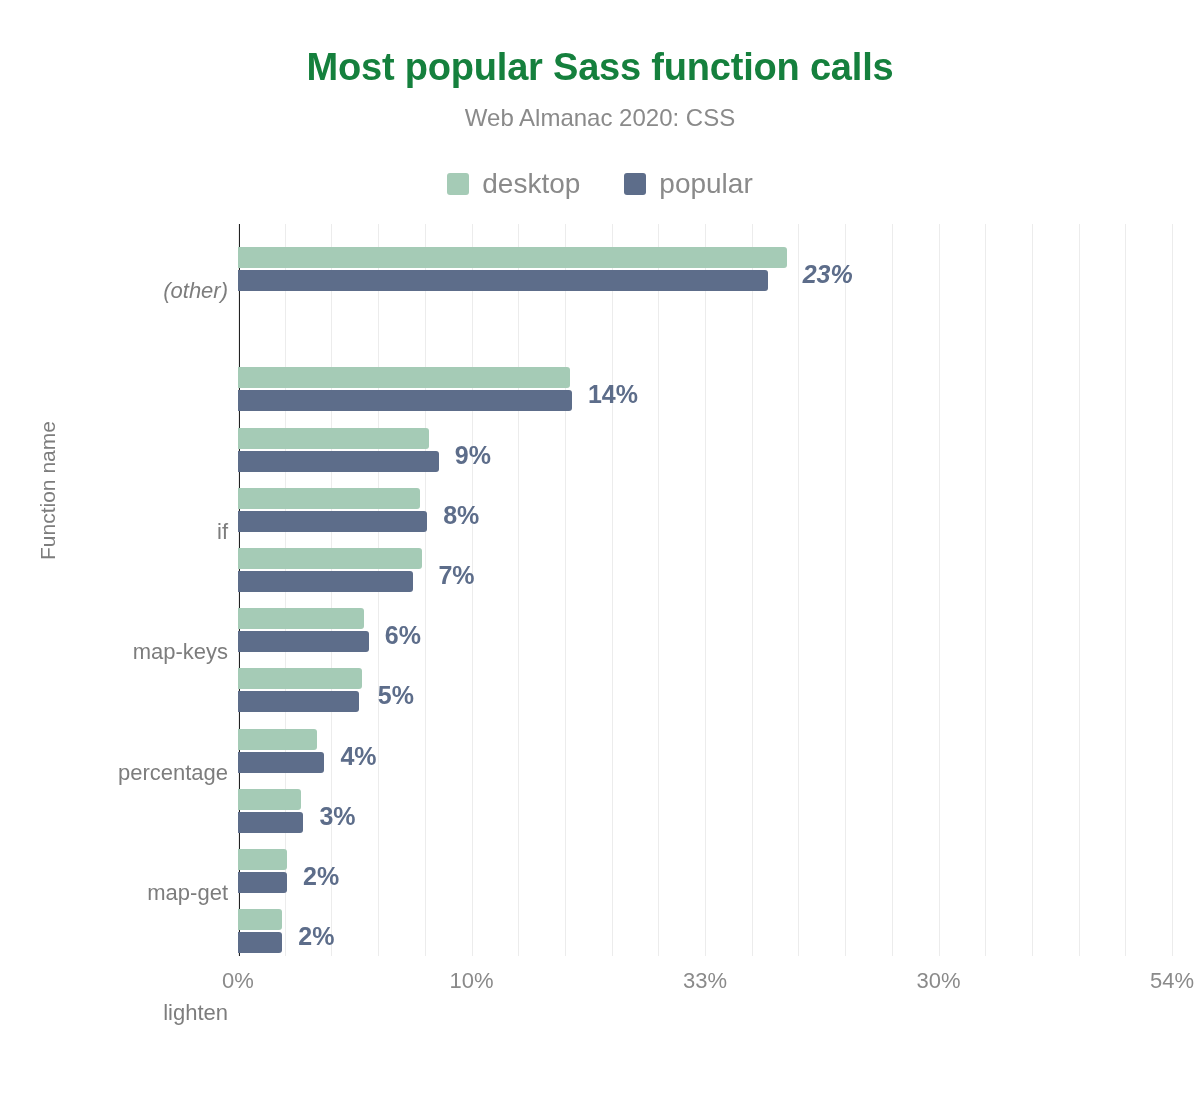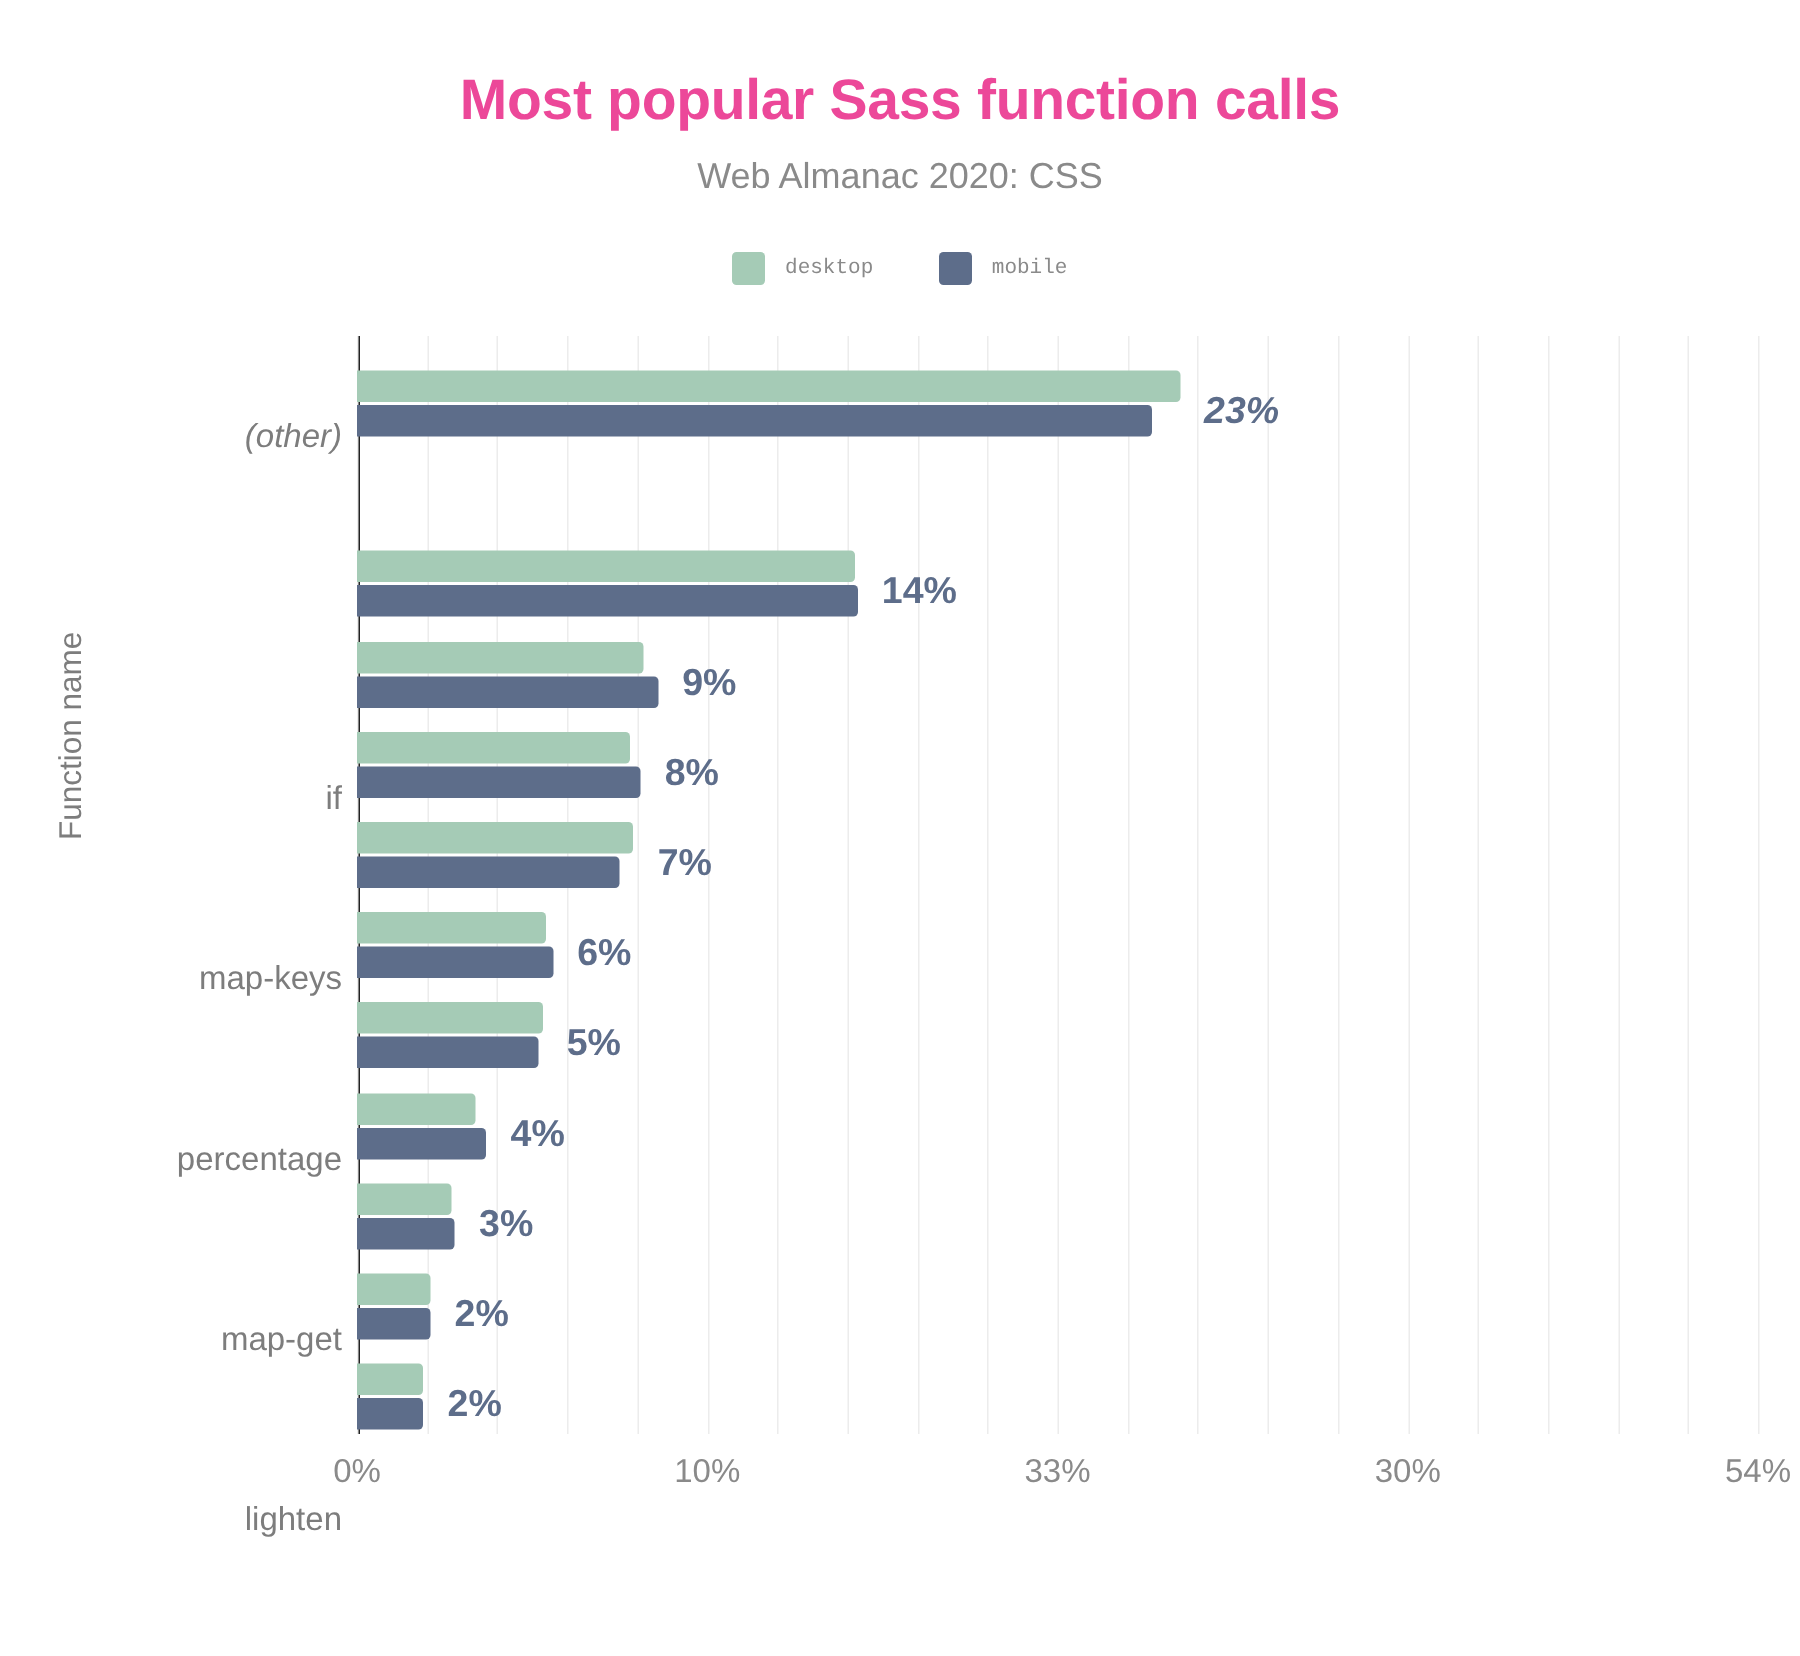--- a/index.html
+++ b/index.html
@@ -22,21 +22,21 @@
 
   
   .title {
     position: absolute;
     top: 46px;
     left: 0;
     width: 1200px;
     text-align: center;
     font-size: 38px;
     font-weight: bold;
-    color: #ec4899;
+    color: #15803d;
     letter-spacing: -0.2px;
   }
   .subtitle {
     position: absolute;
     top: 104px;
     left: 0;
     width: 1200px;
     text-align: center;
     font-size: 24px;
     color: #8a8a8a;
@@ -58,23 +58,22 @@
     align-items: center;
     gap: 13px;
   }
   .legend-swatch {
     width: 22px;
     height: 22px;
     border-radius: 3px;
     display: block;
   }
   .legend-label {
-    font-size: 14px;
+    font-size: 28px;
     color: #8a8a8a;
-    font-family: Liberation Mono, monospace;
   }
 
   
   .plot {
     position: absolute;
     left: 238px;
     top: 224px;
     width: 934px;   
     height: 732px;
   }
@@ -174,21 +173,21 @@
   <div class="title">Most popular Sass function calls</div>
   <div class="subtitle">Web Almanac 2020: CSS</div>
 
   <div class="legend">
     <div class="legend-item">
       <span class="legend-swatch" style="background: rgb(165, 203, 182);"></span>
       <span class="legend-label">desktop</span>
     </div>
     <div class="legend-item">
       <span class="legend-swatch" style="background: rgb(93, 109, 138);"></span>
-      <span class="legend-label">mobile</span>
+      <span class="legend-label">popular</span>
     </div>
   </div>
 
   <div class="axis-line"></div>
   <div class="plot" id="plot">
       <div class="gridline" style="left: 0px;"></div>
       <div class="gridline" style="left: 46.7px;"></div>
       <div class="gridline" style="left: 93.4px;"></div>
       <div class="gridline" style="left: 140.1px;"></div>
       <div class="gridline" style="left: 186.8px;"></div>

